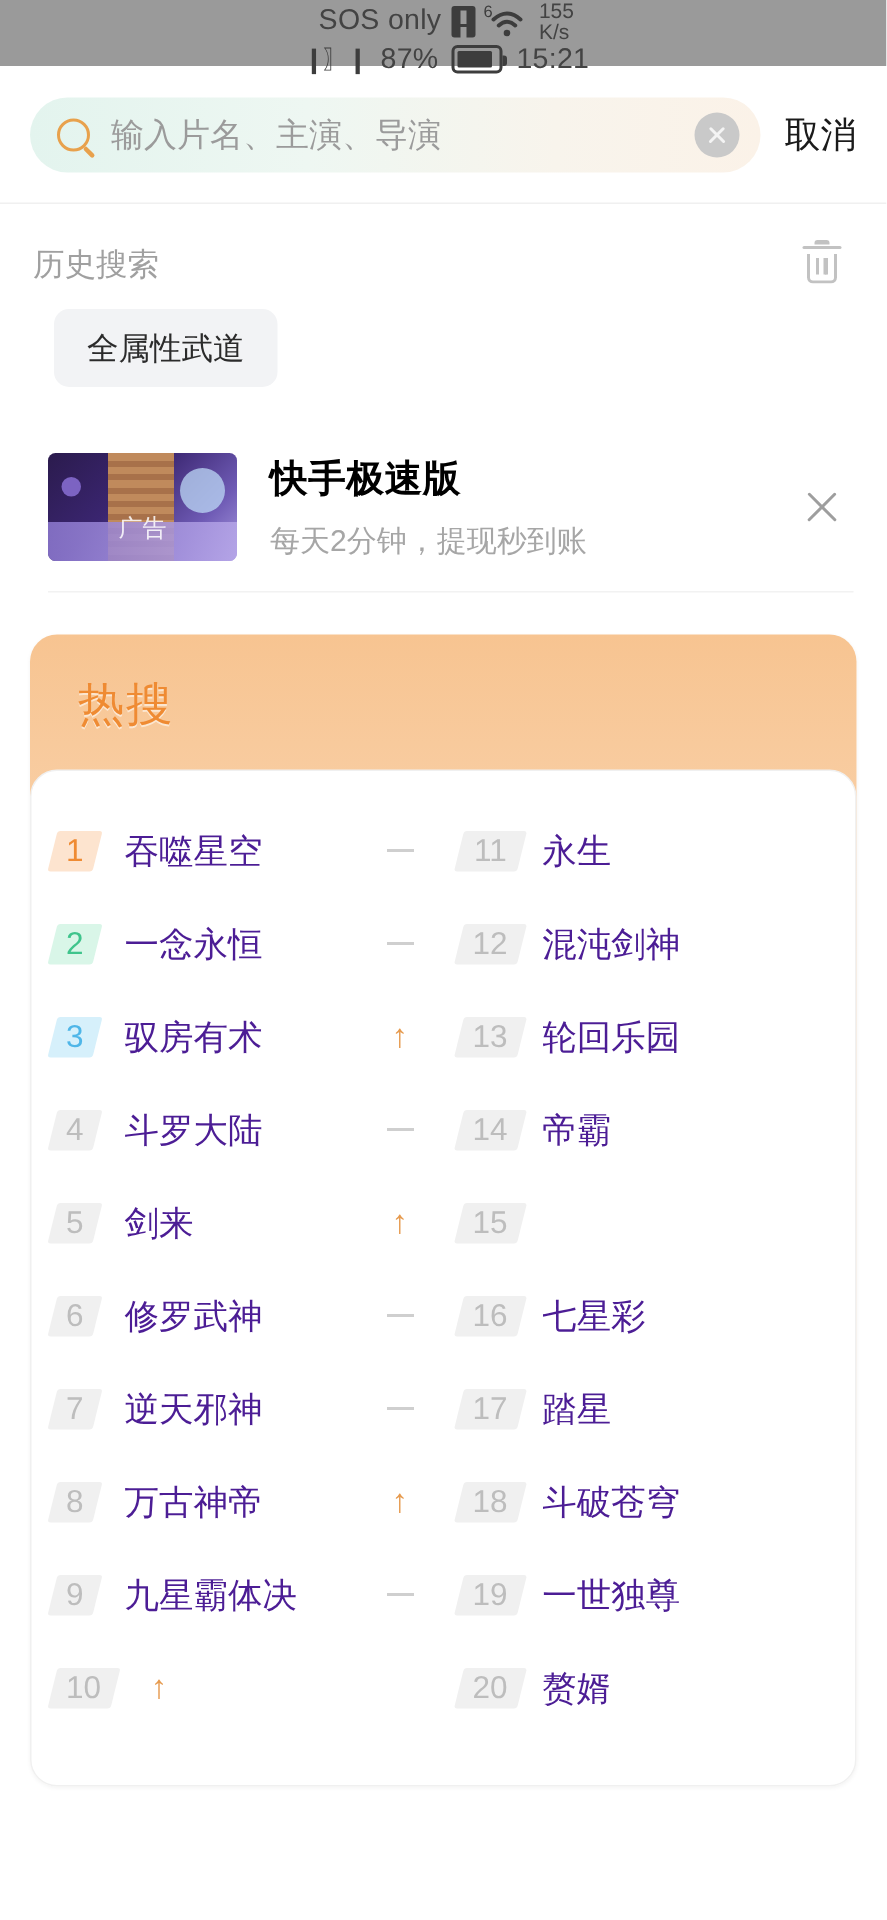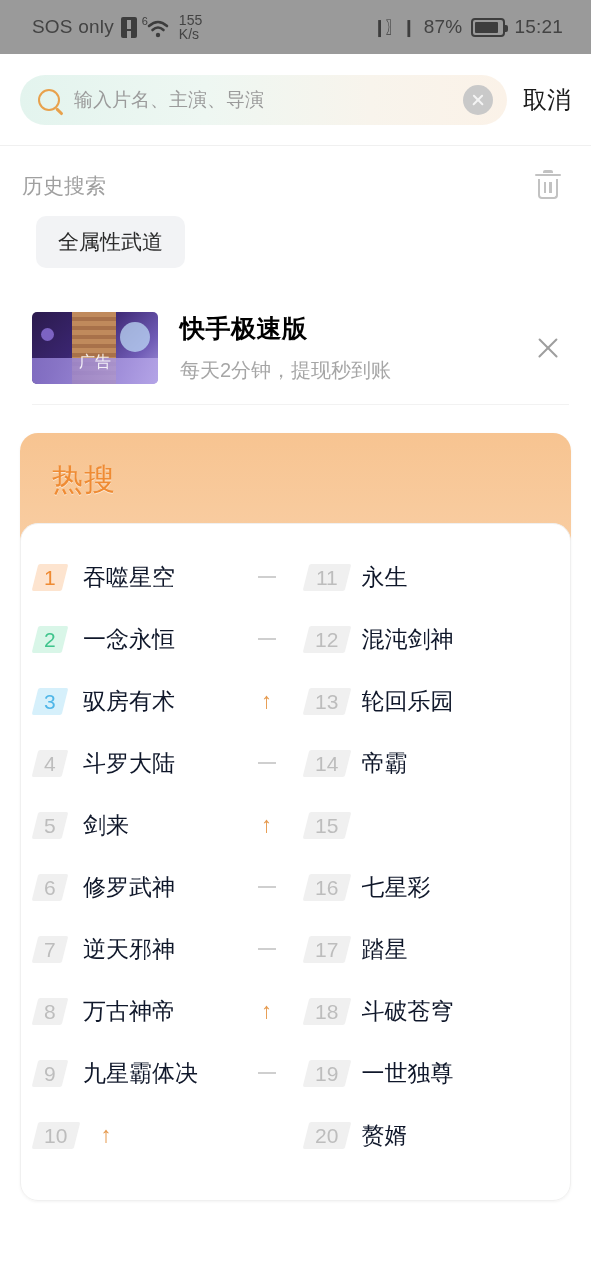--- a/index.html
+++ b/index.html
@@ -6,27 +6,28 @@
   html, body {
     width: 591px;
     height: 1280px;
     background: #ffffff;
     font-family: "Liberation Sans", "DejaVu Sans", sans-serif;
     overflow: hidden;
   }
 
   
   .statusbar {
-    height: 54px;
+    height: 44px;
     background: #9a9a9a;
     display: flex;
     align-items: center;
     justify-content: space-between;
     padding: 0 28px 0 32px;
     color: #3a3a3a;
+    flex-direction: column;
   }
   .sb-left { display: flex; align-items: center; gap: 7px; }
   .sb-right { display: flex; align-items: center; gap: 9px; }
   .sb-text { font-size: 19px; letter-spacing: .2px; color: #434343; }
   .sim-warn {
     width: 16px; height: 21px; background: #3d3d3d; border-radius: 2px;
     position: relative;
   }
   .sim-warn::after {
     content: ""; position: absolute; left: 6px; top: 3px;
@@ -69,21 +70,21 @@
     gap: 14px;
   }
   .mag {
     width: 22px; height: 22px; border: 2.6px solid #e8a14c; border-radius: 50%;
     position: relative; flex: 0 0 auto;
   }
   .mag::after {
     content:""; position:absolute; right:-6px; bottom:-4px; width:9px; height:2.6px;
     background:#e8a14c; transform: rotate(45deg); border-radius:2px;
   }
-  .placeholder { flex:1; font-size: 19px; color:#9b9b9b; }
+  .placeholder { flex:1; font-size: 22px; color:#9b9b9b; }
   .clearbtn {
     width: 30px; height: 30px; border-radius:50%; background:#c9c9c9;
     position: relative; flex: 0 0 auto;
   }
   .clearbtn::before, .clearbtn::after {
     content:""; position:absolute; left:8px; top:14px; width:14px; height:2.4px;
     background:#f4f4f4; border-radius:2px;
   }
   .clearbtn::before { transform: rotate(45deg); }
   .clearbtn::after  { transform: rotate(-45deg); }
@@ -202,21 +203,21 @@
     border-radius:2px;
     line-height: 27px; height: 27px;
     margin-right: 14px;
   }
   .rank span { display:inline-block; transform: skewX(14deg); }
   .rank.r1 { background:#fde4cf; color:#ef8b33; }
   .rank.r2 { background:#d9f6e8; color:#3fc48c; }
   .rank.r3 { background:#d6f0fb; color:#4fb6e8; }
   .rank.narrow { width: 30px; margin-right: 18px; }
   .item-name {
-    flex: 1 1 auto; font-size: 23px; color:#0f172a; white-space:nowrap;
+    flex: 1 1 auto; font-size: 23px; color:#4c1d95; white-space:nowrap;
     overflow:hidden; text-overflow:ellipsis;
   }
   .trend { width: 30px; flex:0 0 auto; text-align:center; }
   .trend.up {
     color:#e69a4e; font-size: 22px; line-height: 22px;
   }
   .trend.flat {
     display:inline-block;
   }
   .trend.flat i {

